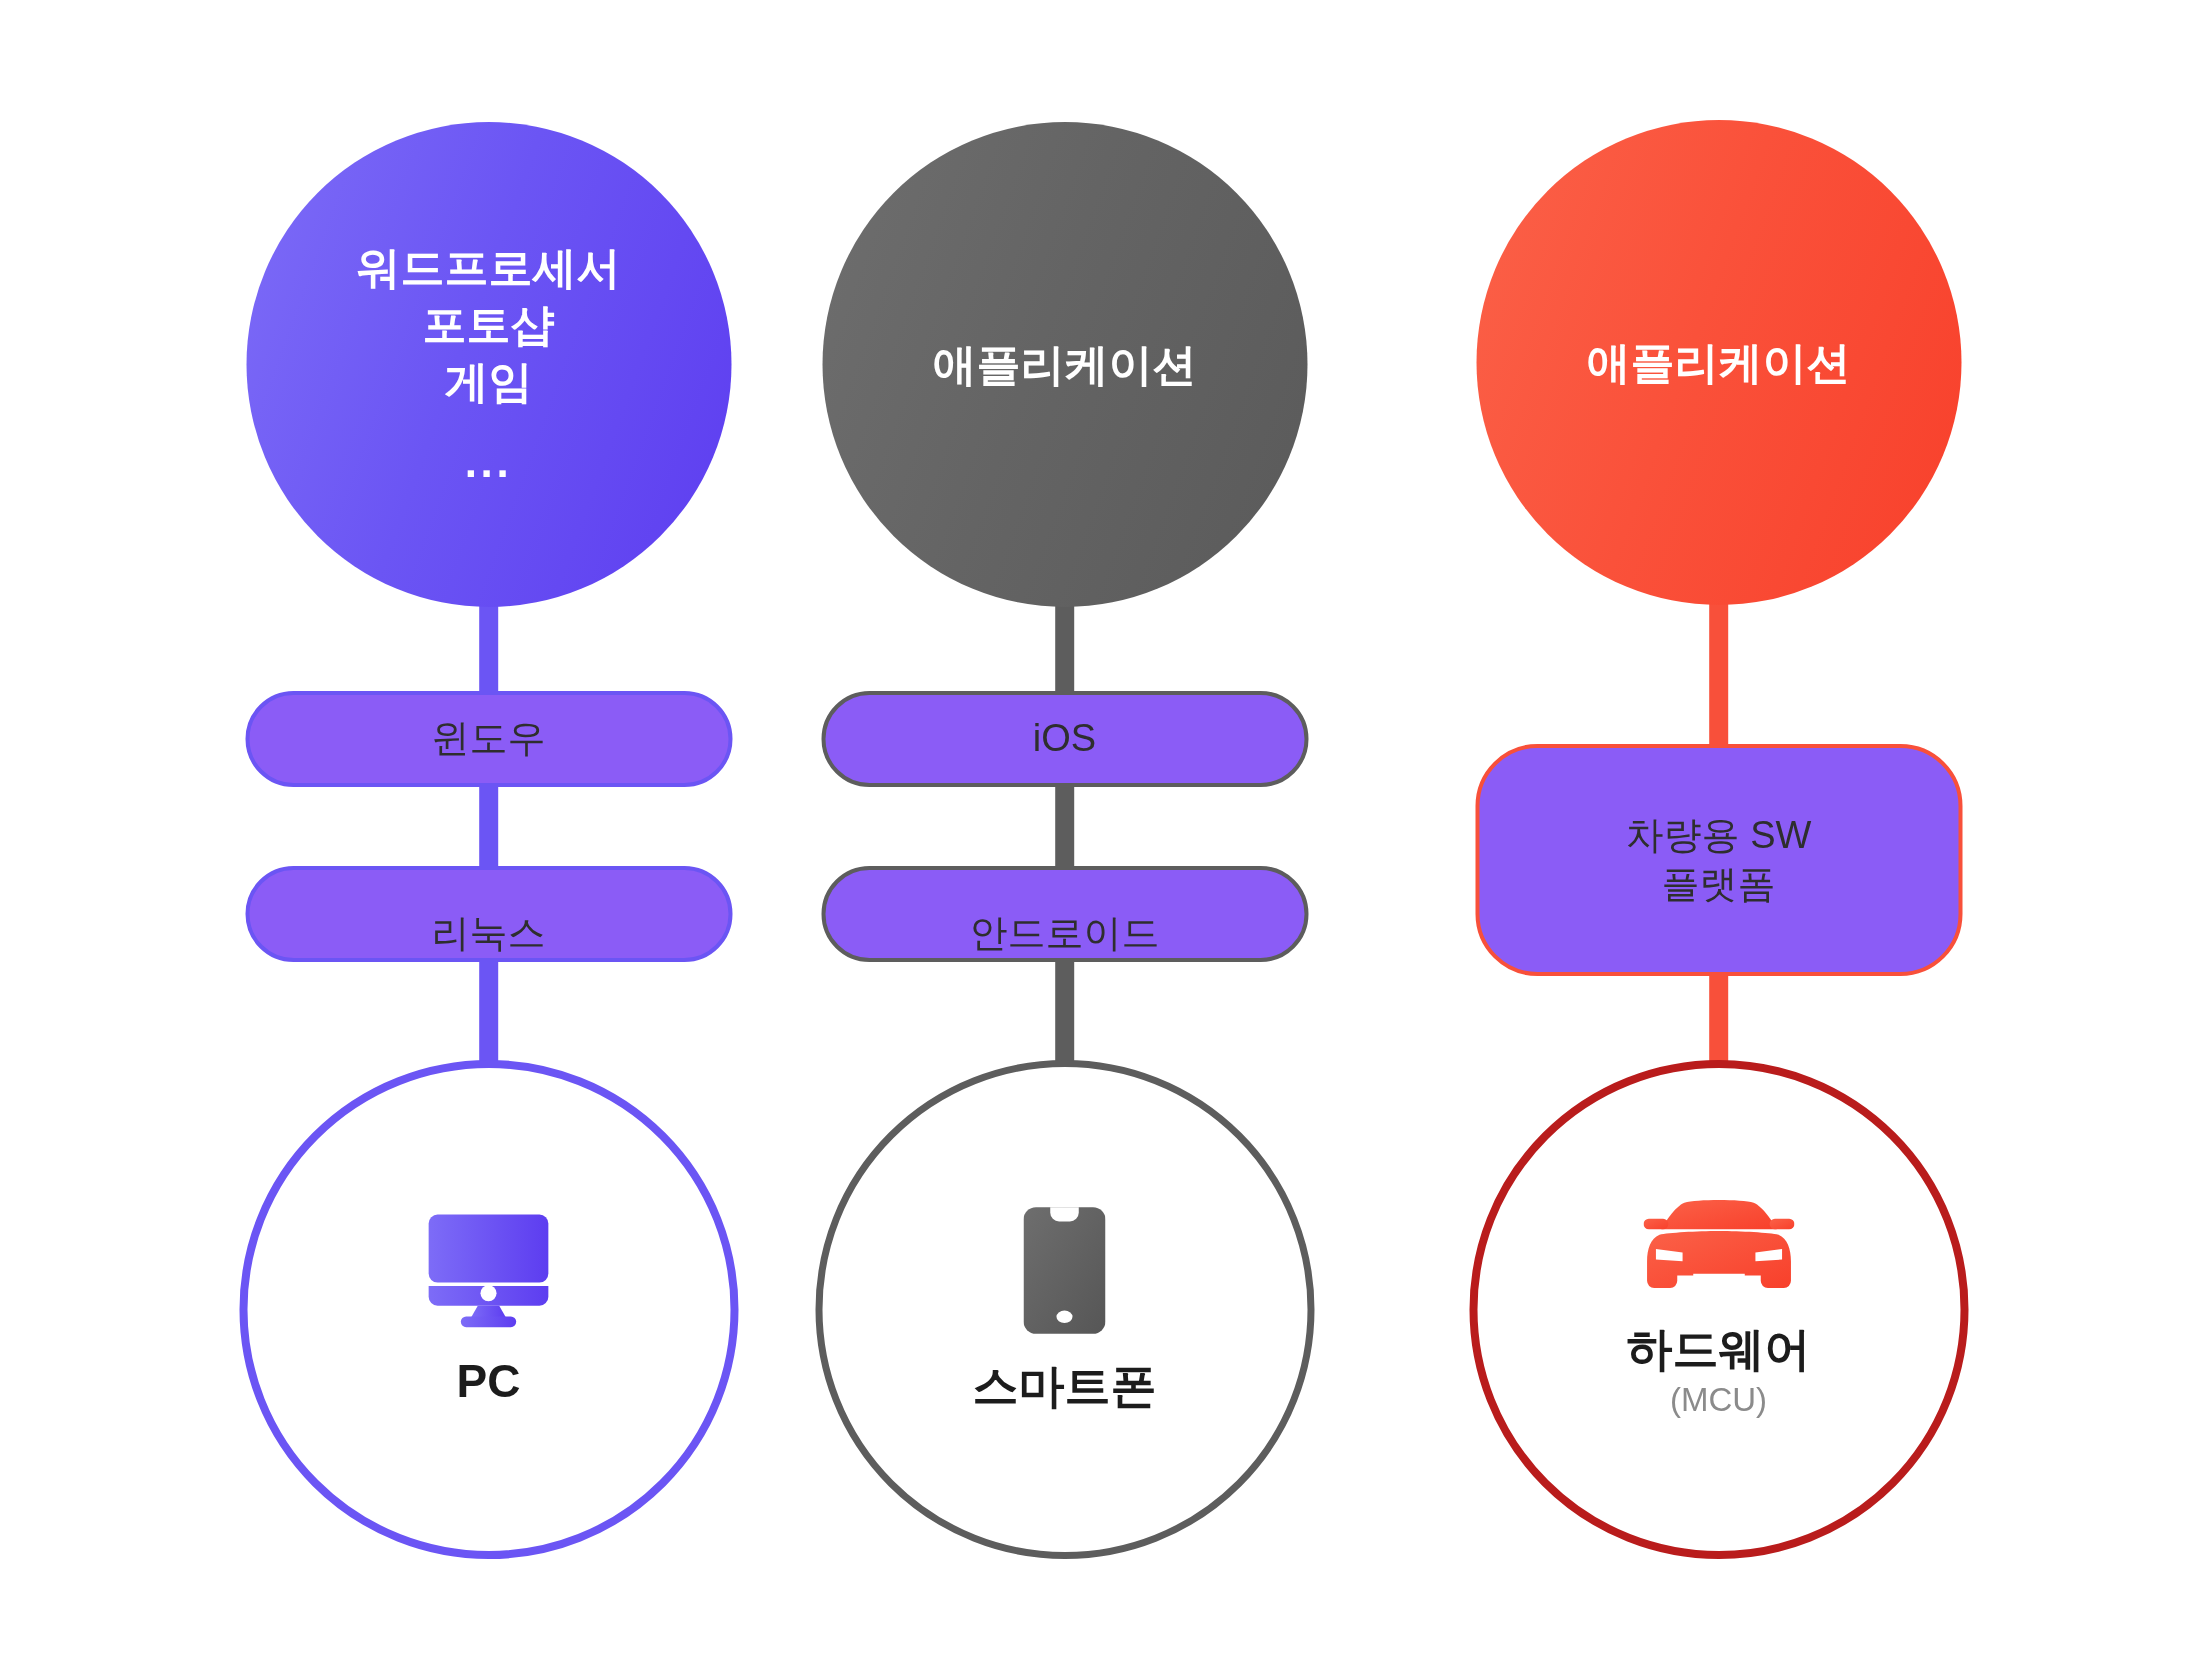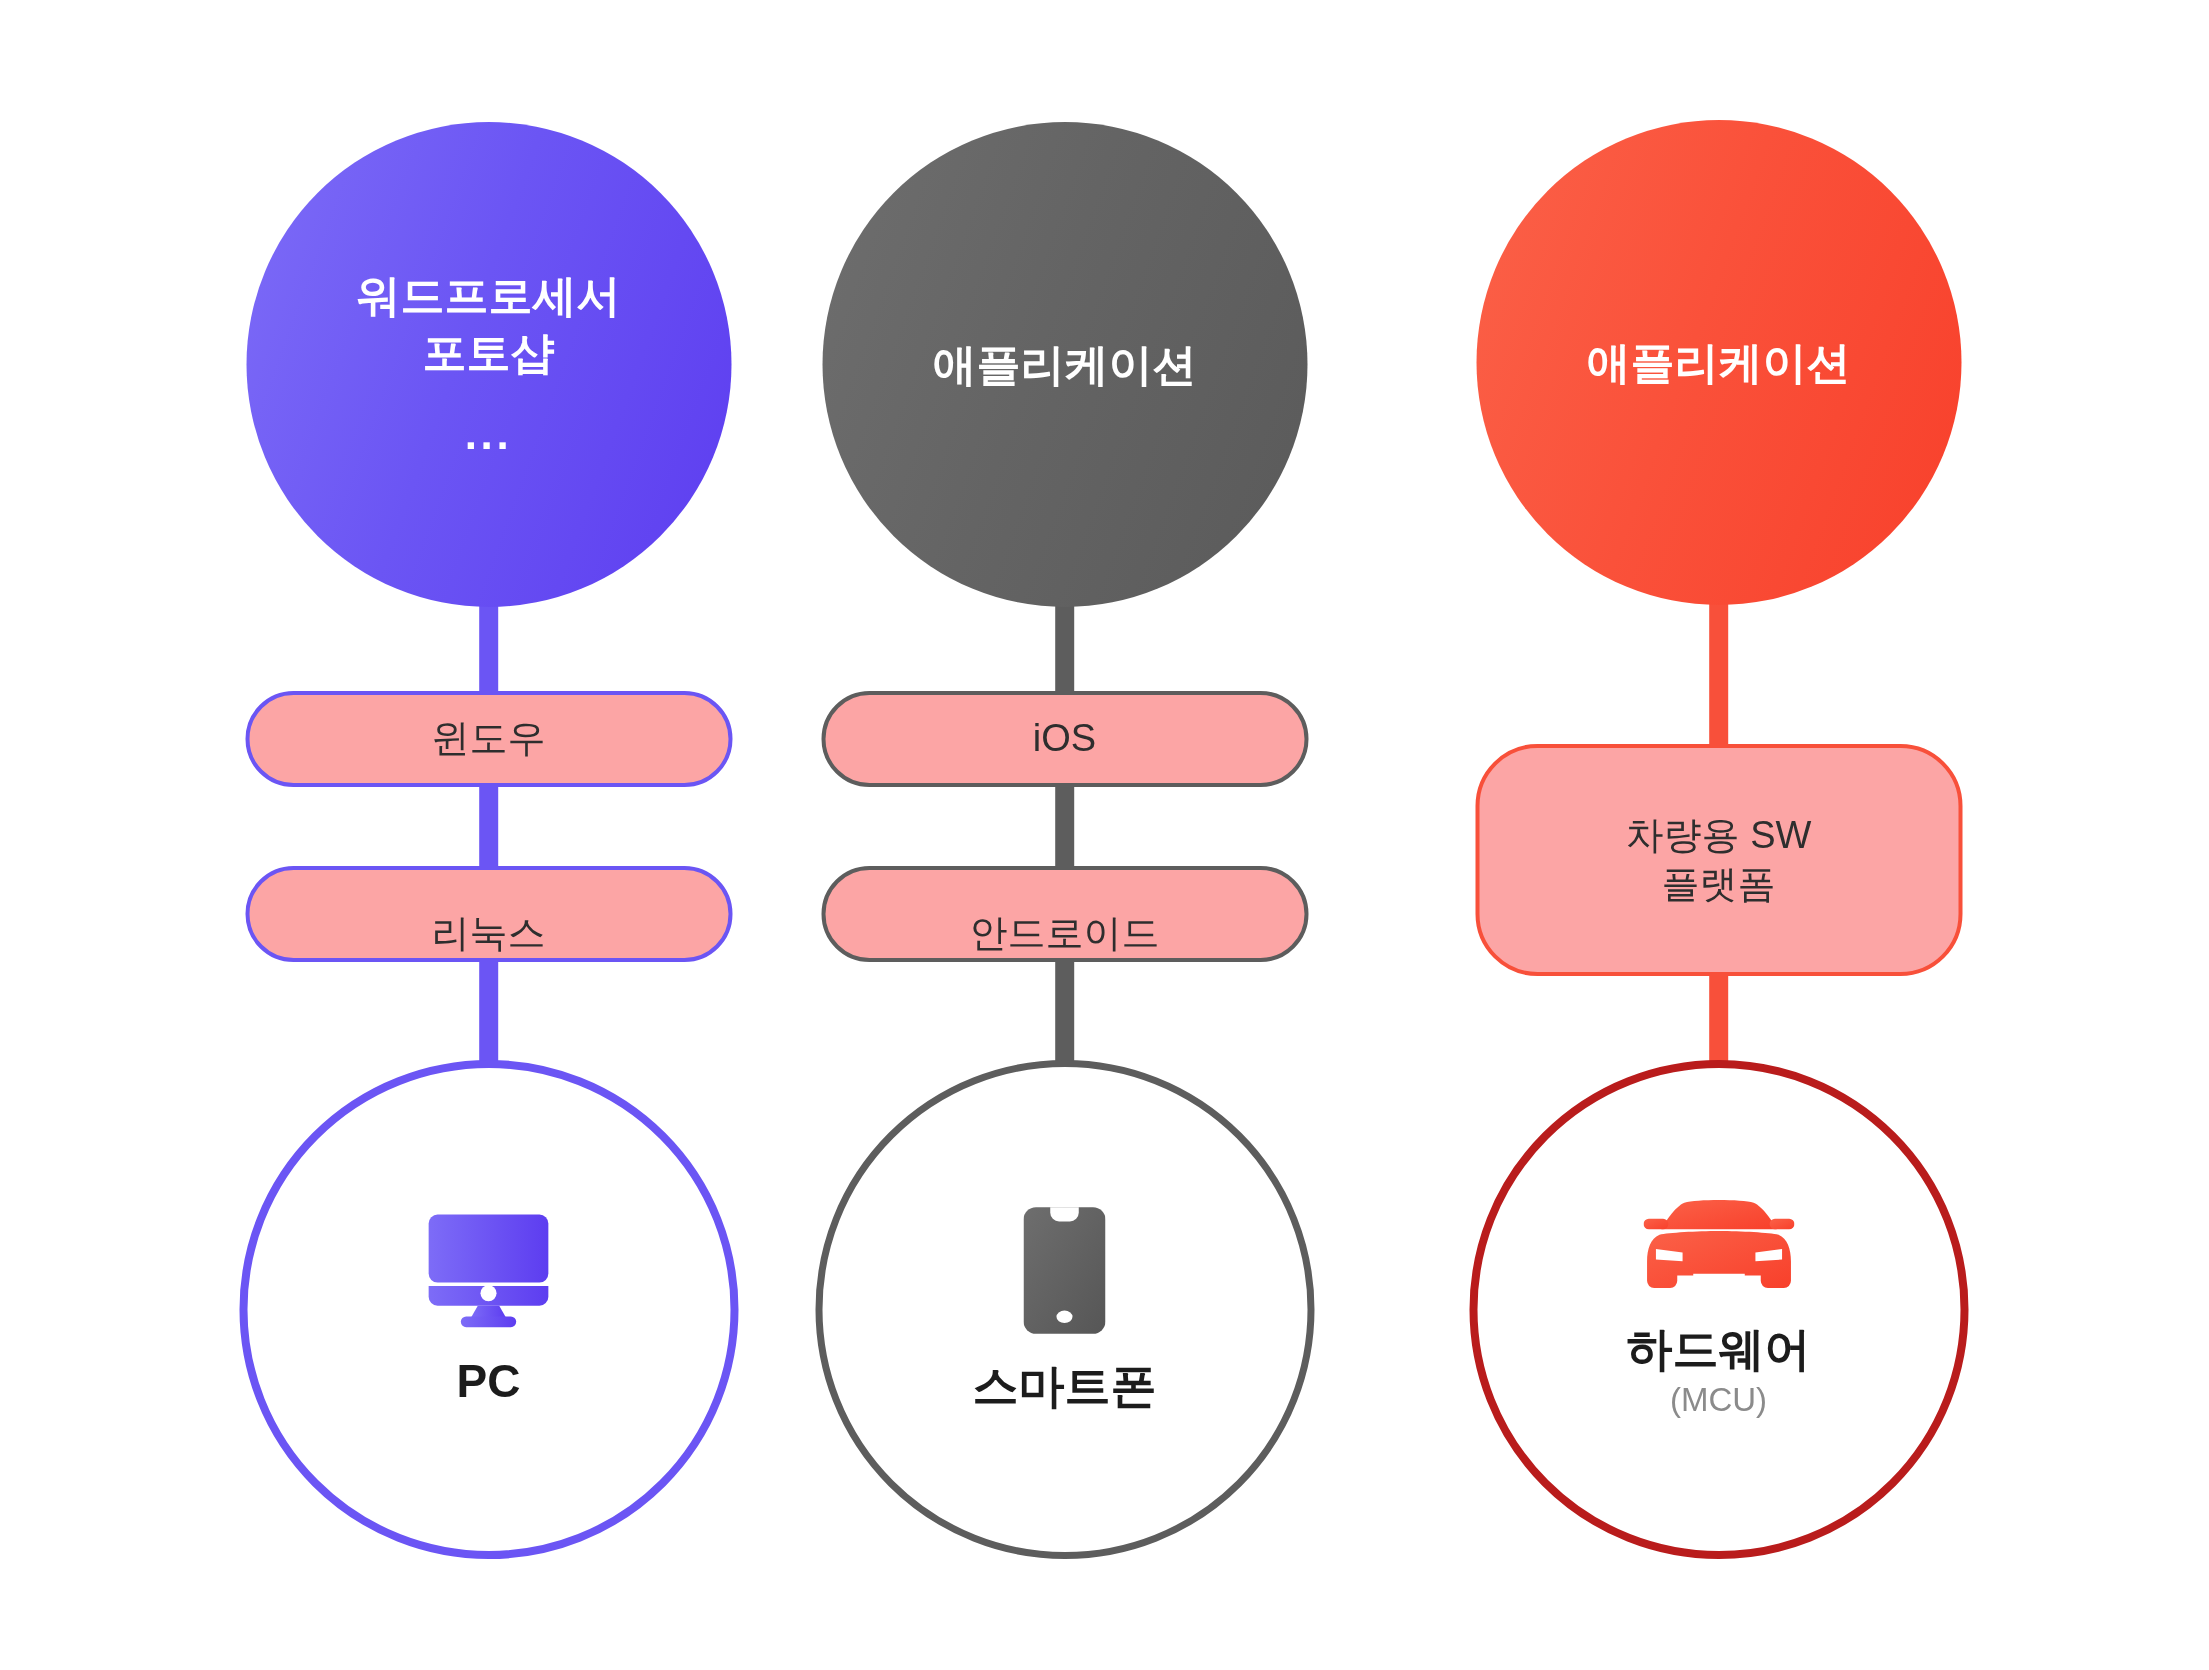--- a/index.html
+++ b/index.html
@@ -83,21 +83,21 @@
     display: block;
     margin-top: 23px;
     letter-spacing: 3.6px;
   }
 
   
   .pill {
     position: absolute;
     left: 50%;
     transform: translateX(-50%);
-    background: #fca5a5;
+    background: #8b5cf6;
     display: flex;
     align-items: center;
     justify-content: center;
     text-align: center;
     color: #2e2e2e;
     font-size: 38px;
     font-weight: 500;
     line-height: 1.3;
     z-index: 3;
     box-sizing: border-box;
@@ -160,20 +160,21 @@
   <div class="column col-pc">
 
     <div class="connector" style="top:588px; height:116px; background:#6b55f4;"></div>
     <div class="connector" style="top:775px; height:102px; background:#6b55f4;"></div>
     <div class="connector" style="top:949px; height:125px; background:#6b55f4;"></div>
 
     <div class="top-circle circle-purple">
       <div class="txt">
         <div>워드프로세서</div>
         <div>포토샵</div>
+        <div>게임</div>
         <div class="ellipsis-line">...</div>
       </div>
     </div>
 
     <div class="pill pill-purple pill-a">
       <span>윈도우</span>
     </div>
 
     <div class="pill pill-purple pill-b">
       <span>리눅스</span>

